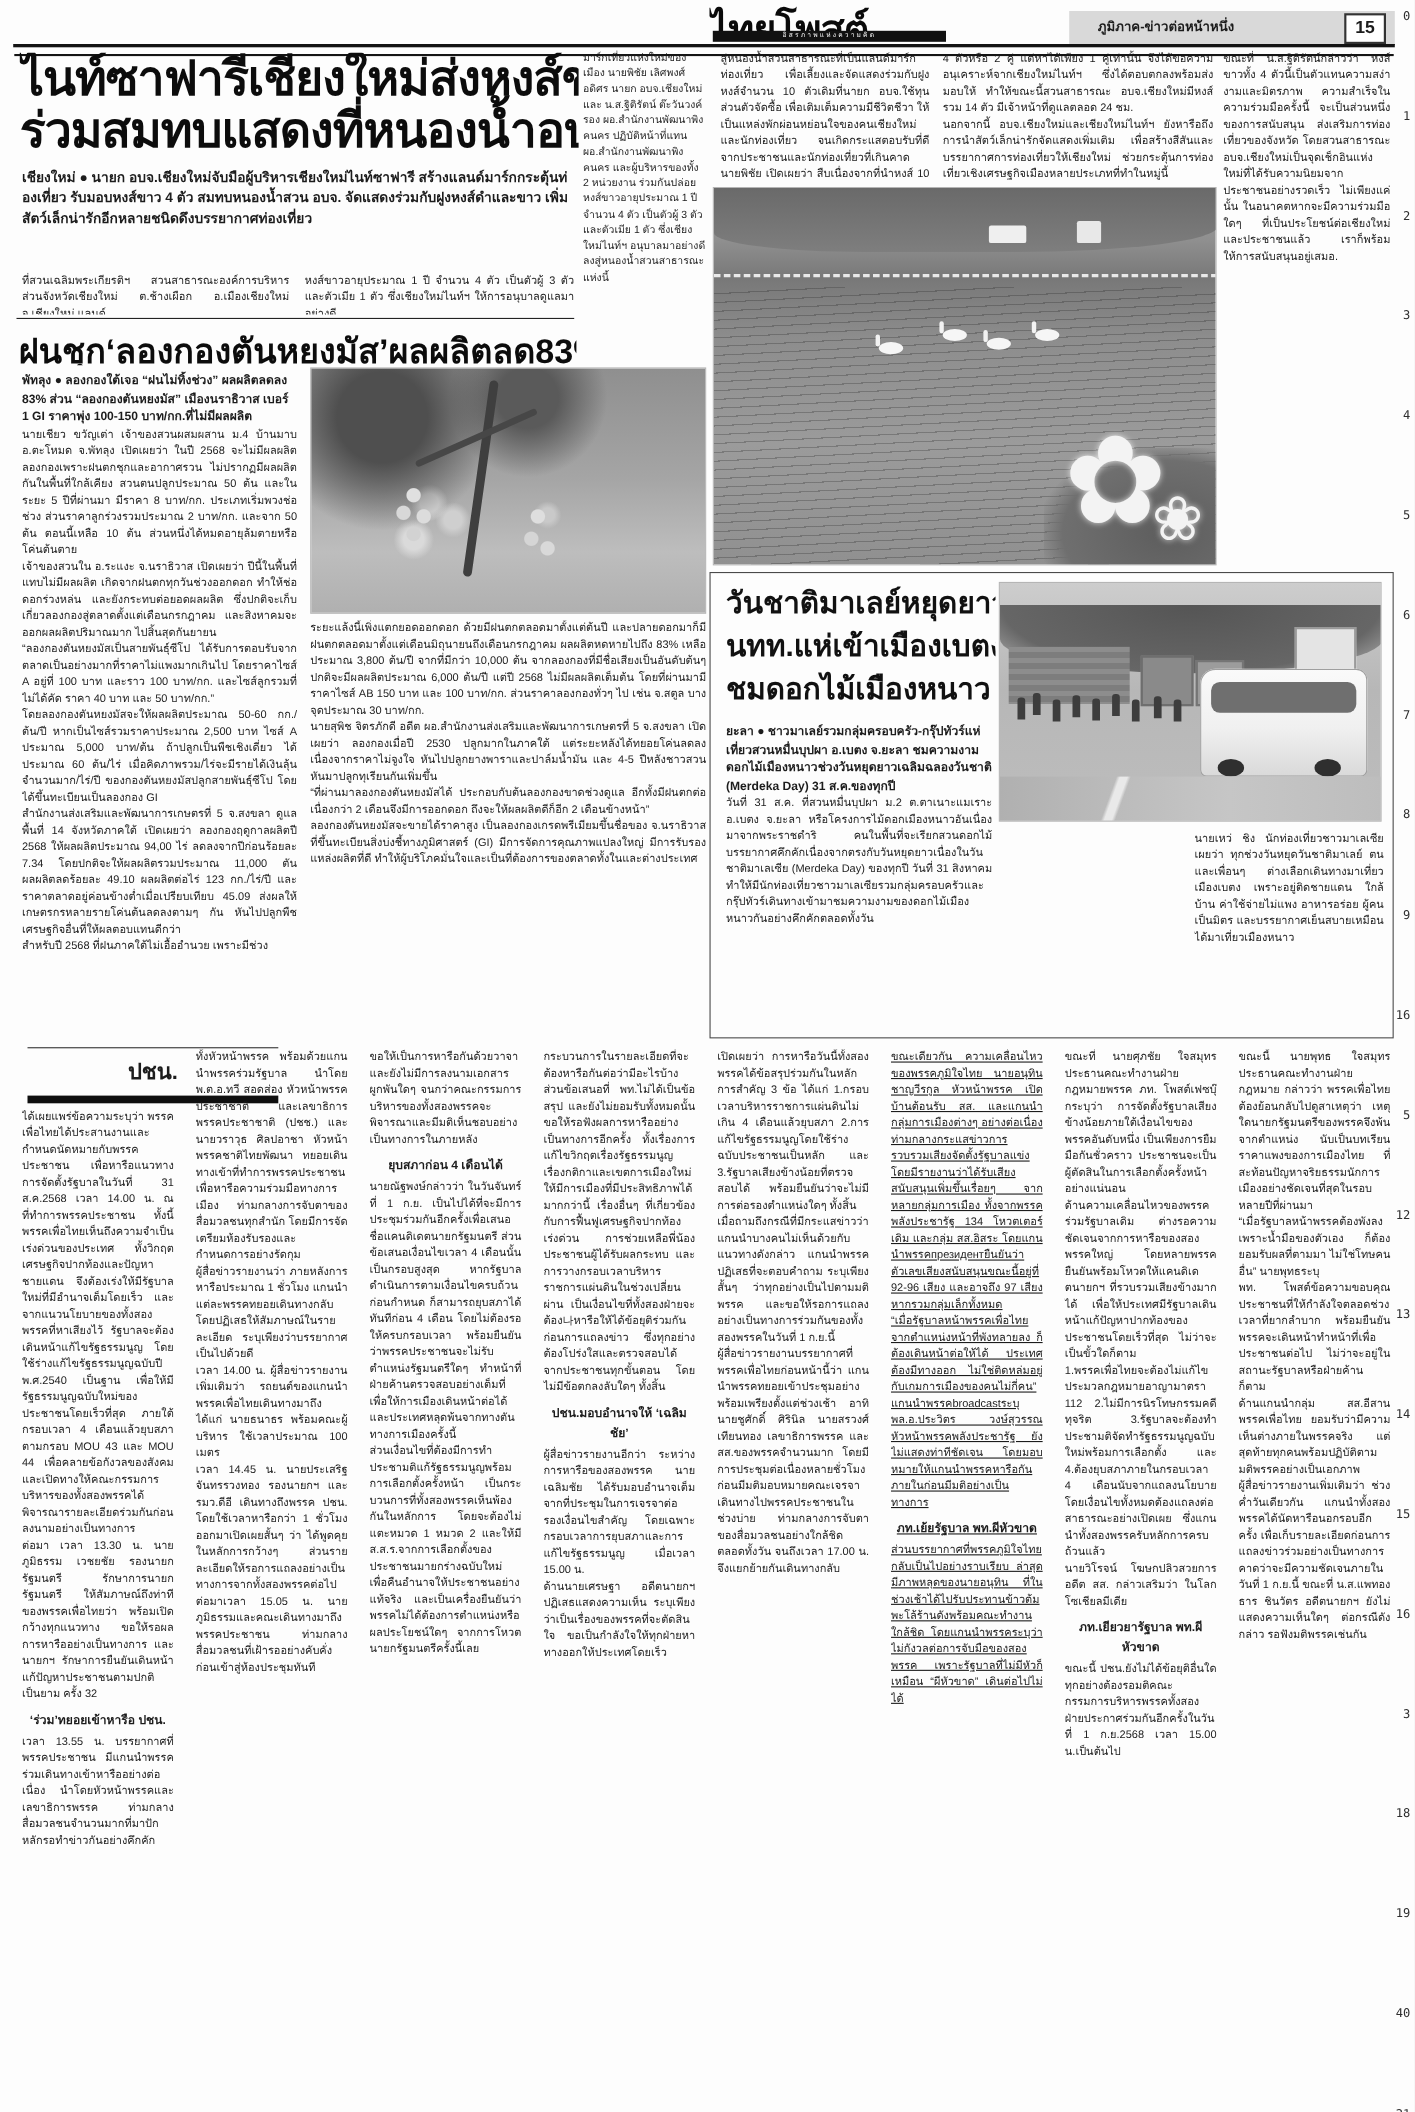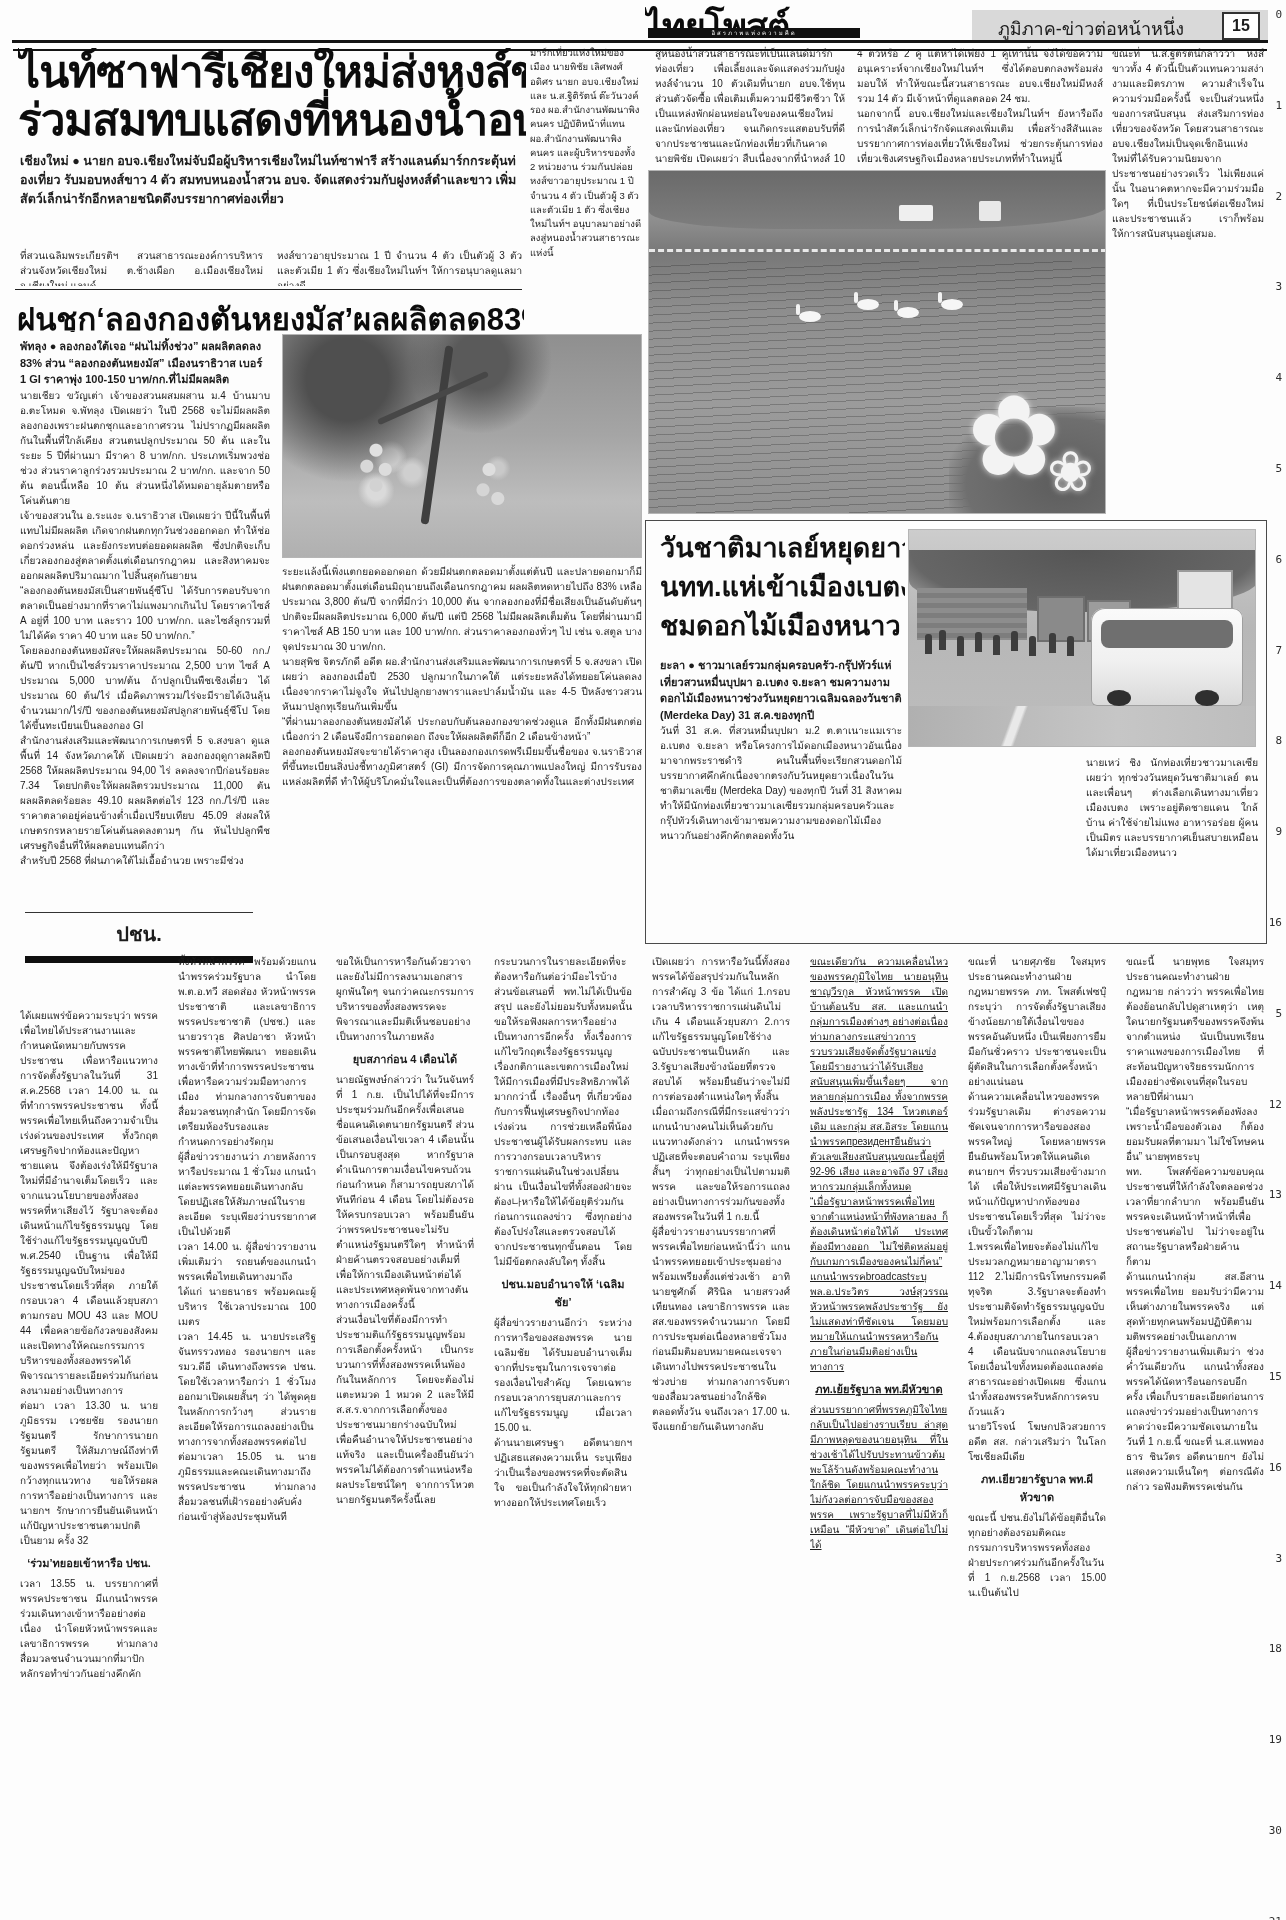--- a/index.html
+++ b/index.html
@@ -10,21 +10,21 @@
   .txt-sm{font-size:9.5px;line-height:1.5;white-space:pre-line;}
   .lead{font-size:12.5px;font-weight:bold;line-height:1.5;white-space:pre-line;}
   .h1{font-weight:800;font-size:44px;line-height:1.09;letter-spacing:-1px;white-space:nowrap;color:#0c0c0c;}
   .h2{font-weight:800;font-size:31px;white-space:nowrap;color:#0c0c0c;}
   .h3{font-weight:700;font-size:27px;line-height:1.45;white-space:nowrap;color:#111;}
   .subhead{font-weight:bold;font-size:11px;text-align:center;margin:6px 0 4px 0;}
   .photo{border:1px solid #b5b5b5;box-sizing:border-box;}
   .masthead{font-weight:900;font-size:36px;letter-spacing:-1px;color:#0a0a0a;white-space:nowrap;}
   .tagbar{background:#111;color:#fff;font-size:6px;text-align:center;letter-spacing:2px;line-height:10px;height:10px;}
   .secband{background:#d9d9d9;border-bottom:1px solid #555;}
-  .sectitle{font-weight:400;font-size:18px;white-space:nowrap;}
+  .sectitle{font-weight:700;font-size:12px;white-space:nowrap;}
   .pagenumbox{border:2px solid #333;background:#fff;font-weight:800;font-size:16px;
               width:34px;height:24px;line-height:24px;text-align:center;}
   .rule-double{border-top:3px solid #141414;box-shadow:0 3px 0 -1px #141414;}
   .thinrule{border-top:1.5px solid #222;}
   .pchn-head{border-top:1px solid #333;text-align:center;font-weight:800;font-size:20px;
              padding:5px 0 6px 0;border-bottom:7px solid #0f0f0f;}
   .ruler span{position:absolute;right:4px;font-size:11px;color:#2e2e2e;font-family:"DejaVu Sans Mono",monospace;}
   
   .swan{position:absolute;width:22px;height:11px;background:#f6f6f6;border-radius:50%;}
   .swan:before{content:"";position:absolute;left:-3px;top:-7px;width:4px;height:11px;background:#f2f2f2;border-radius:2px;}
@@ -57,21 +57,21 @@
       <span style="top: 916px;">16</span>
       <span style="top: 1006.8px;">5</span>
       <span style="top: 1097.6px;">12</span>
       <span style="top: 1188.4px;">13</span>
       <span style="top: 1279.2px;">14</span>
       <span style="top: 1370px;">15</span>
       <span style="top: 1460.8px;">16</span>
       <span style="top: 1551.6px;">3</span>
       <span style="top: 1642.4px;">18</span>
       <span style="top: 1733.2px;">19</span>
-      <span style="top: 1824px;">30</span>
+      <span style="top: 1824px;">40</span>
       <span style="top: 1914.8px;">21</span>
     </div>
 
   <div class="abs h1" style="left:18px;top:48px;width:508px;height:100px;">
     <div>ไนท์ซาฟารีเชียงใหม่ส่งหงส์ขาว</div>
     <div>ร่วมสมทบแสดงที่หนองน้ำอบจ.</div>
   </div>
   <div class="abs lead" style="left:20px;top:152px;width:502px;height:92px;">เชียงใหม่ ● นายก อบจ.เชียงใหม่จับมือผู้บริหารเชียงใหม่ไนท์ซาฟารี สร้างแลนด์มาร์กกระตุ้นท่องเที่ยว รับมอบหงส์ขาว 4 ตัว สมทบหนองน้ำสวน อบจ. จัดแสดงร่วมกับฝูงหงส์ดำและขาว เพิ่มสัตว์เล็กน่ารักอีกหลายชนิดดึงบรรยากาศท่องเที่ยว</div>
   <div class="abs txt" style="left:20px;top:248px;width:243px;height:38px;">ที่สวนเฉลิมพระเกียรติฯ สวนสาธารณะองค์การบริหารส่วนจังหวัดเชียงใหม่ ต.ช้างเผือก อ.เมืองเชียงใหม่ จ.เชียงใหม่ แลนด์</div>
   <div class="abs txt" style="left:277px;top:248px;width:245px;height:38px;">หงส์ขาวอายุประมาณ 1 ปี จำนวน 4 ตัว เป็นตัวผู้ 3 ตัว และตัวเมีย 1 ตัว ซึ่งเชียงใหม่ไนท์ฯ ให้การอนุบาลดูแลมาอย่างดี</div>
@@ -159,21 +159,21 @@
         <div class="abs" style="left:16px;top:82px;width:24px;height:16px;background:#2f2f2f;border-radius:50%;"></div>
         <div class="abs" style="left:104px;top:82px;width:24px;height:16px;background:#2f2f2f;border-radius:50%;"></div>
       </div>
       <div class="abs" style="left:0;top:176px;width:348px;height:42px;background:linear-gradient(90deg,#b0b0b0,#c6c6c6 60%,#bdbdbd);"></div>
       <div class="abs" style="left:30px;top:176px;width:150px;height:42px;background:linear-gradient(110deg,rgba(255,255,255,0) 46%,#e9e9e9 48%,#e9e9e9 52%,rgba(255,255,255,0) 54%);"></div>
     </div>
 
     <div class="abs txt" style="left:440px;top:234px;width:172px;height:180px;">นายเหว่ ชิง นักท่องเที่ยวชาวมาเลเซีย เผยว่า ทุกช่วงวันหยุดวันชาติมาเลย์ ตนและเพื่อนๆ ต่างเลือกเดินทางมาเที่ยวเมืองเบตง เพราะอยู่ติดชายแดน ใกล้บ้าน ค่าใช้จ่ายไม่แพง อาหารอร่อย ผู้คนเป็นมิตร และบรรยากาศเย็นสบายเหมือนได้มาเที่ยวเมืองหนาว</div>
   </div>
 
-  <div class="abs pchn-head" style="left:25px;top:912px;width:228px;">ปชน.</div>
+  <div class="abs pchn-head" style="left:25px;top:952px;width:228px;">ปชน.</div>
 
   <div class="abs" style="left:20px;top:1008px;width:138px;height:908px;">
     <div class="txt">ได้เผยแพร่ข้อความระบุว่า พรรคเพื่อไทยได้ประสานงานและกำหนดนัดหมายกับพรรคประชาชน เพื่อหารือแนวทางการจัดตั้งรัฐบาลในวันที่ 31 ส.ค.2568 เวลา 14.00 น. ณ ที่ทำการพรรคประชาชน ทั้งนี้พรรคเพื่อไทยเห็นถึงความจำเป็นเร่งด่วนของประเทศ ทั้งวิกฤตเศรษฐกิจปากท้องและปัญหาชายแดน จึงต้องเร่งให้มีรัฐบาลใหม่ที่มีอำนาจเต็มโดยเร็ว และจากแนวนโยบายของทั้งสองพรรคที่หาเสียงไว้ รัฐบาลจะต้องเดินหน้าแก้ไขรัฐธรรมนูญ โดยใช้ร่างแก้ไขรัฐธรรมนูญฉบับปี พ.ศ.2540 เป็นฐาน เพื่อให้มีรัฐธรรมนูญฉบับใหม่ของประชาชนโดยเร็วที่สุด ภายใต้กรอบเวลา 4 เดือนแล้วยุบสภา ตามกรอบ MOU 43 และ MOU 44 เพื่อคลายข้อกังวลของสังคมและเปิดทางให้คณะกรรมการบริหารของทั้งสองพรรคได้พิจารณารายละเอียดร่วมกันก่อนลงนามอย่างเป็นทางการ
 ต่อมา เวลา 13.30 น. นายภูมิธรรม เวชยชัย รองนายกรัฐมนตรี รักษาการนายกรัฐมนตรี ให้สัมภาษณ์ถึงท่าทีของพรรคเพื่อไทยว่า พร้อมเปิดกว้างทุกแนวทาง ขอให้รอผลการหารืออย่างเป็นทางการ และนายกฯ รักษาการยืนยันเดินหน้าแก้ปัญหาประชาชนตามปกติ เป็นยาม ครั้ง 32</div>
     <div class="subhead">‘ร่วม’ทยอยเข้าหารือ ปชน.</div>
     <div class="txt">เวลา 13.55 น. บรรยากาศที่พรรคประชาชน มีแกนนำพรรคร่วมเดินทางเข้าหารืออย่างต่อเนื่อง นำโดยหัวหน้าพรรคและเลขาธิการพรรค ท่ามกลางสื่อมวลชนจำนวนมากที่มาปักหลักรอทำข่าวกันอย่างคึกคัก</div>
   </div>
   <div class="abs txt" style="left:178px;top:954px;width:138px;height:962px;">ทั้งหัวหน้าพรรค พร้อมด้วยแกนนำพรรคร่วมรัฐบาล นำโดย พ.ต.อ.ทวี สอดส่อง หัวหน้าพรรคประชาชาติ และเลขาธิการพรรคประชาชาติ (ปชช.) และนายวราวุธ ศิลปอาชา หัวหน้าพรรคชาติไทยพัฒนา ทยอยเดินทางเข้าที่ทำการพรรคประชาชน เพื่อหารือความร่วมมือทางการเมือง ท่ามกลางการจับตาของสื่อมวลชนทุกสำนัก โดยมีการจัดเตรียมห้องรับรองและกำหนดการอย่างรัดกุม
 ผู้สื่อข่าวรายงานว่า ภายหลังการหารือประมาณ 1 ชั่วโมง แกนนำแต่ละพรรคทยอยเดินทางกลับ โดยปฏิเสธให้สัมภาษณ์ในรายละเอียด ระบุเพียงว่าบรรยากาศเป็นไปด้วยดี
 เวลา 14.00 น. ผู้สื่อข่าวรายงานเพิ่มเติมว่า รถยนต์ของแกนนำพรรคเพื่อไทยเดินทางมาถึง ได้แก่ นายธนาธร พร้อมคณะผู้บริหาร ใช้เวลาประมาณ 100 เมตร

